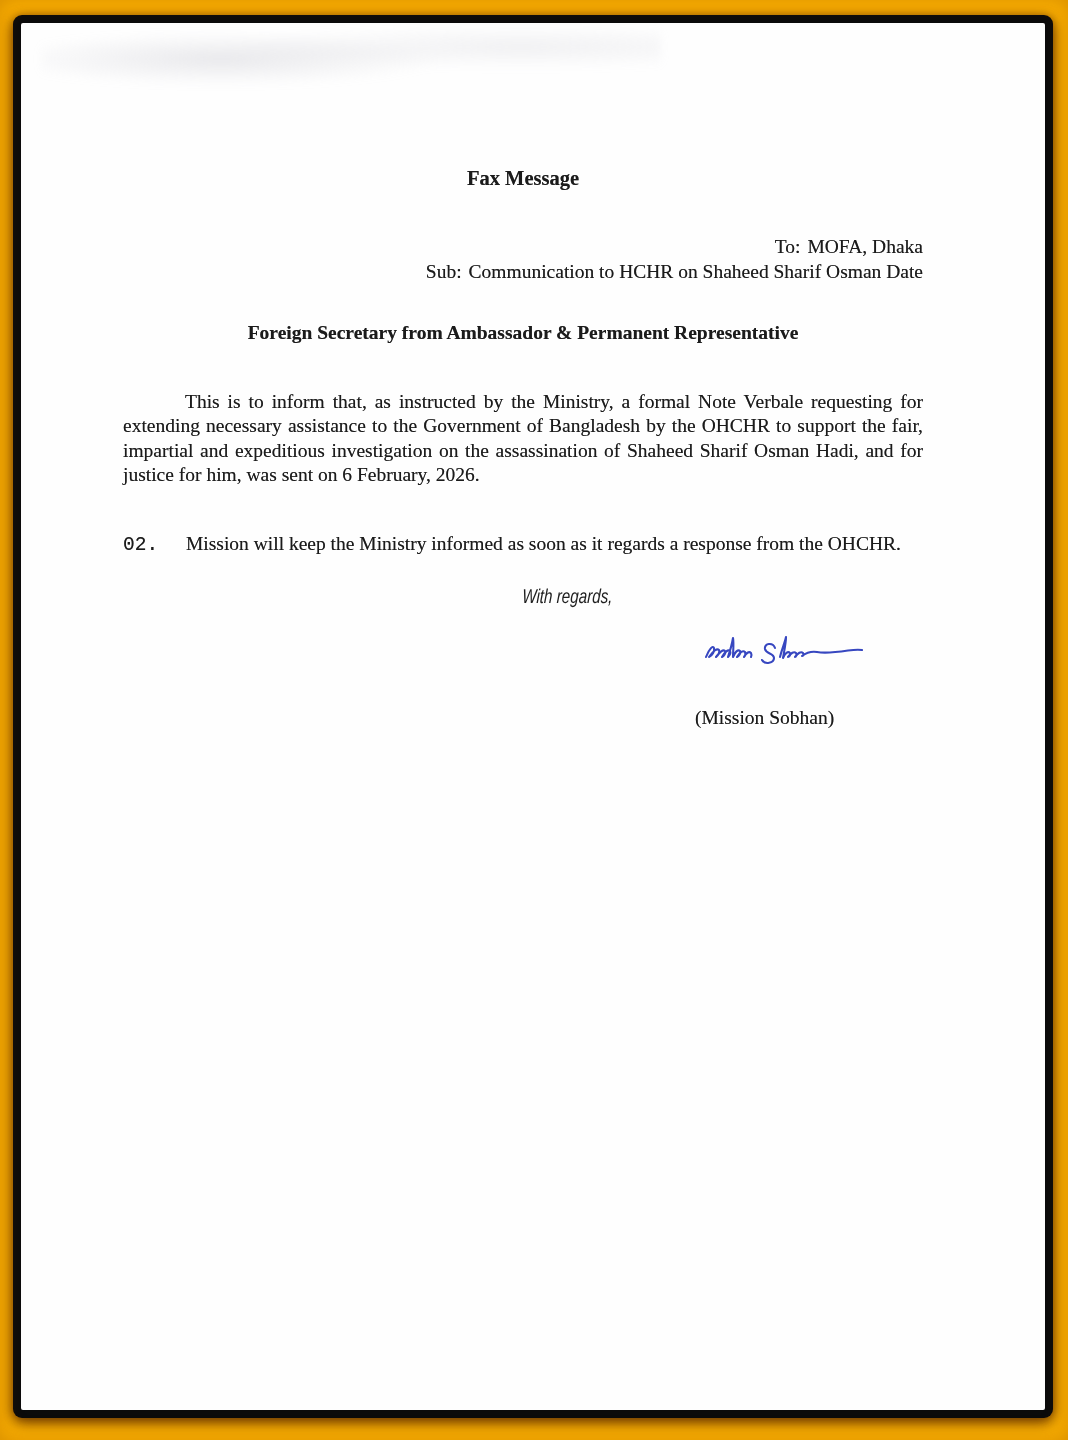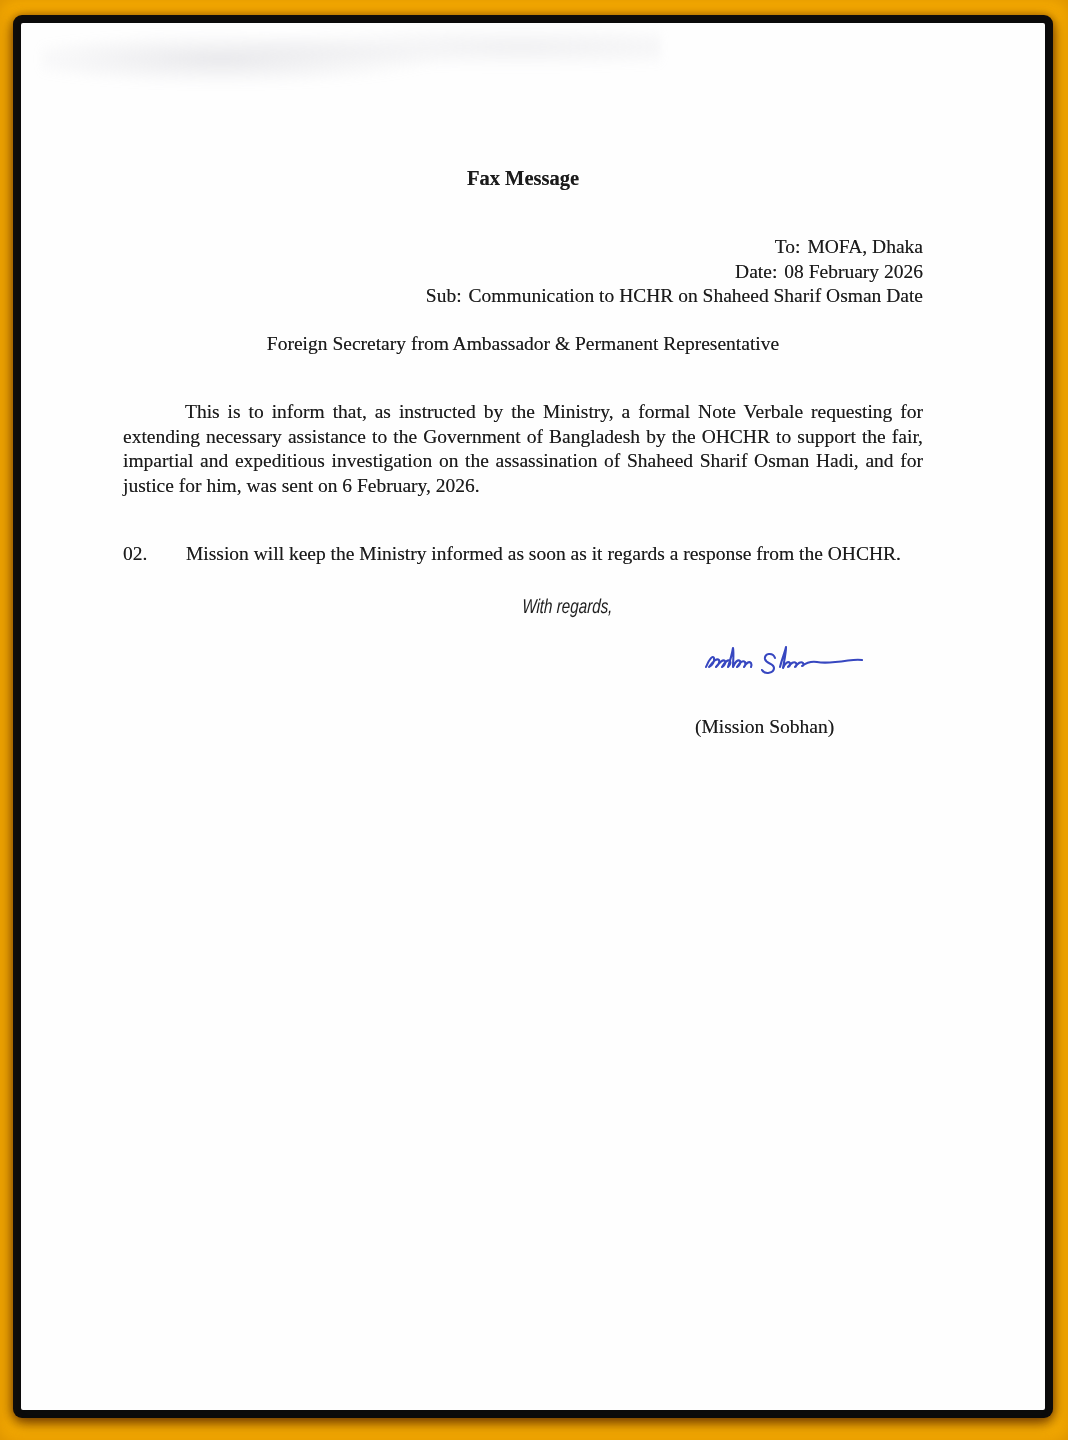--- a/index.html
+++ b/index.html
@@ -74,33 +74,33 @@
     font-size: 20.5px;
     line-height: 26px;
   }
 
   .meta { margin-top: 44px; text-align: right; }
   .meta-row { line-height: 24.5px; white-space: nowrap; }
   .meta-label { display: inline-block; width: 63px; }
   .meta-sep { display: inline-block; margin-right: 7px; }
 
   .subject {
-    margin-top: 23px;
+    margin-top: 37px;
     text-align: center;
-    font-weight: normal;
+    font-weight: bold;
     font-size: 19.5px;
     line-height: 24.5px;
   }
 
   p.body {
     margin-top: 44px;
     text-align: justify;
   }
   p.body.indented { text-indent: 62px; }
-  .para-num { display: inline-block; width: 63px; text-indent: 0; }
+  .para-num { display: inline-block; width: 63px; text-indent: 0; font-family: Liberation Mono, monospace; }
 
   .closing-wrap {
     margin-top: 27px;
     text-align: center;
     padding-left: 88px;
     line-height: 25px;
   }
   .closing {
     display: inline-block;
     font-family: "Liberation Sans", "DejaVu Sans", sans-serif;
@@ -136,23 +136,20 @@
 
       <div class="content">
 
         <div class="title">Fax Message</div>
 
         <div class="meta">
           <div class="meta-row">
             <span class="meta-label">To</span><span class="meta-sep">:</span><span class="meta-value">MOFA, Dhaka</span>
           </div>
           <div class="meta-row">
-            <span class="meta-label">Date</span><span class="meta-sep">:</span><span class="meta-value">08 February 2026</span>
-          </div>
-          <div class="meta-row">
             <span class="meta-label">Sub</span><span class="meta-sep">:</span><span class="meta-value">Communication to HCHR on Shaheed Sharif Osman Date</span>
           </div>
         </div>
 
         <div class="subject">Foreign Secretary from Ambassador &amp; Permanent Representative</div>
 
         <p class="body indented">This is to inform that, as instructed by the Ministry, a formal Note Verbale requesting for extending necessary assistance to the Government of Bangladesh by the OHCHR to support the fair, impartial and expeditious investigation on the assassination of Shaheed Sharif Osman Hadi, and for justice for him, was sent on 6 February, 2026.</p>
 
         <p class="body"><span class="para-num">02.</span><span>Mission will keep the Ministry informed as soon as it regards a response from the OHCHR.</span></p>
 

